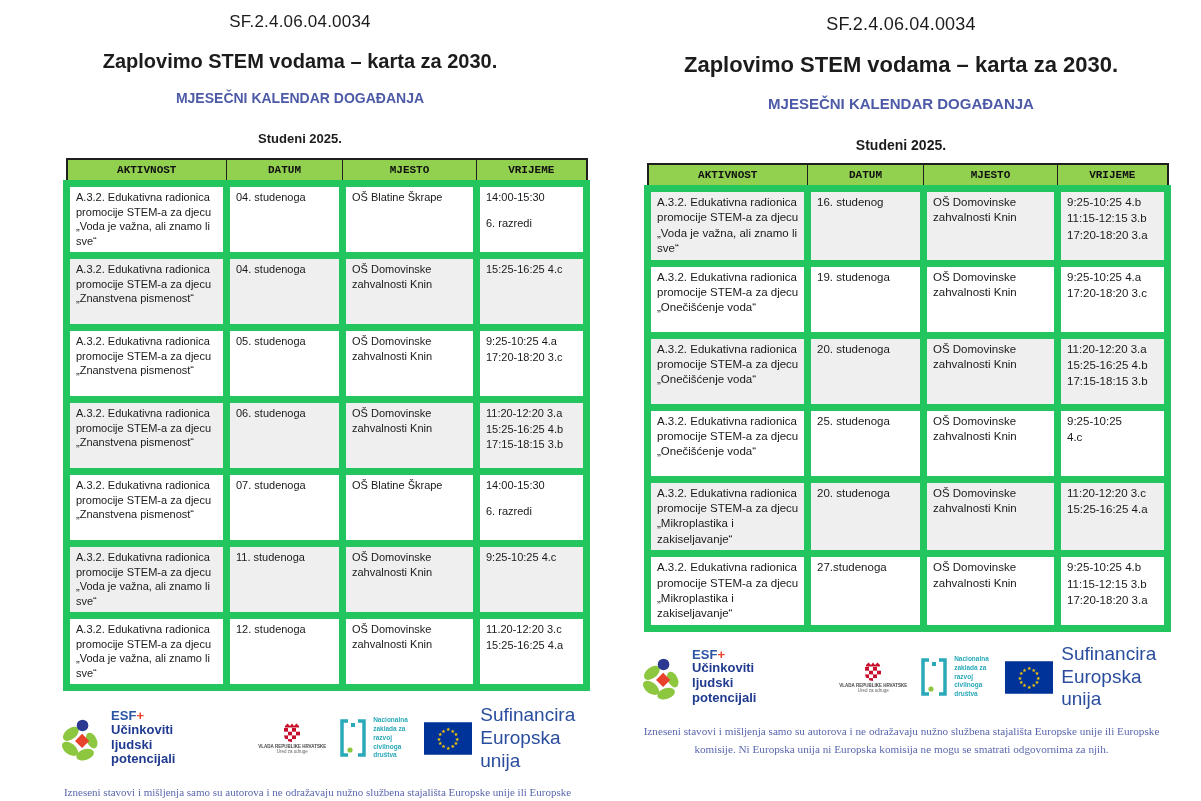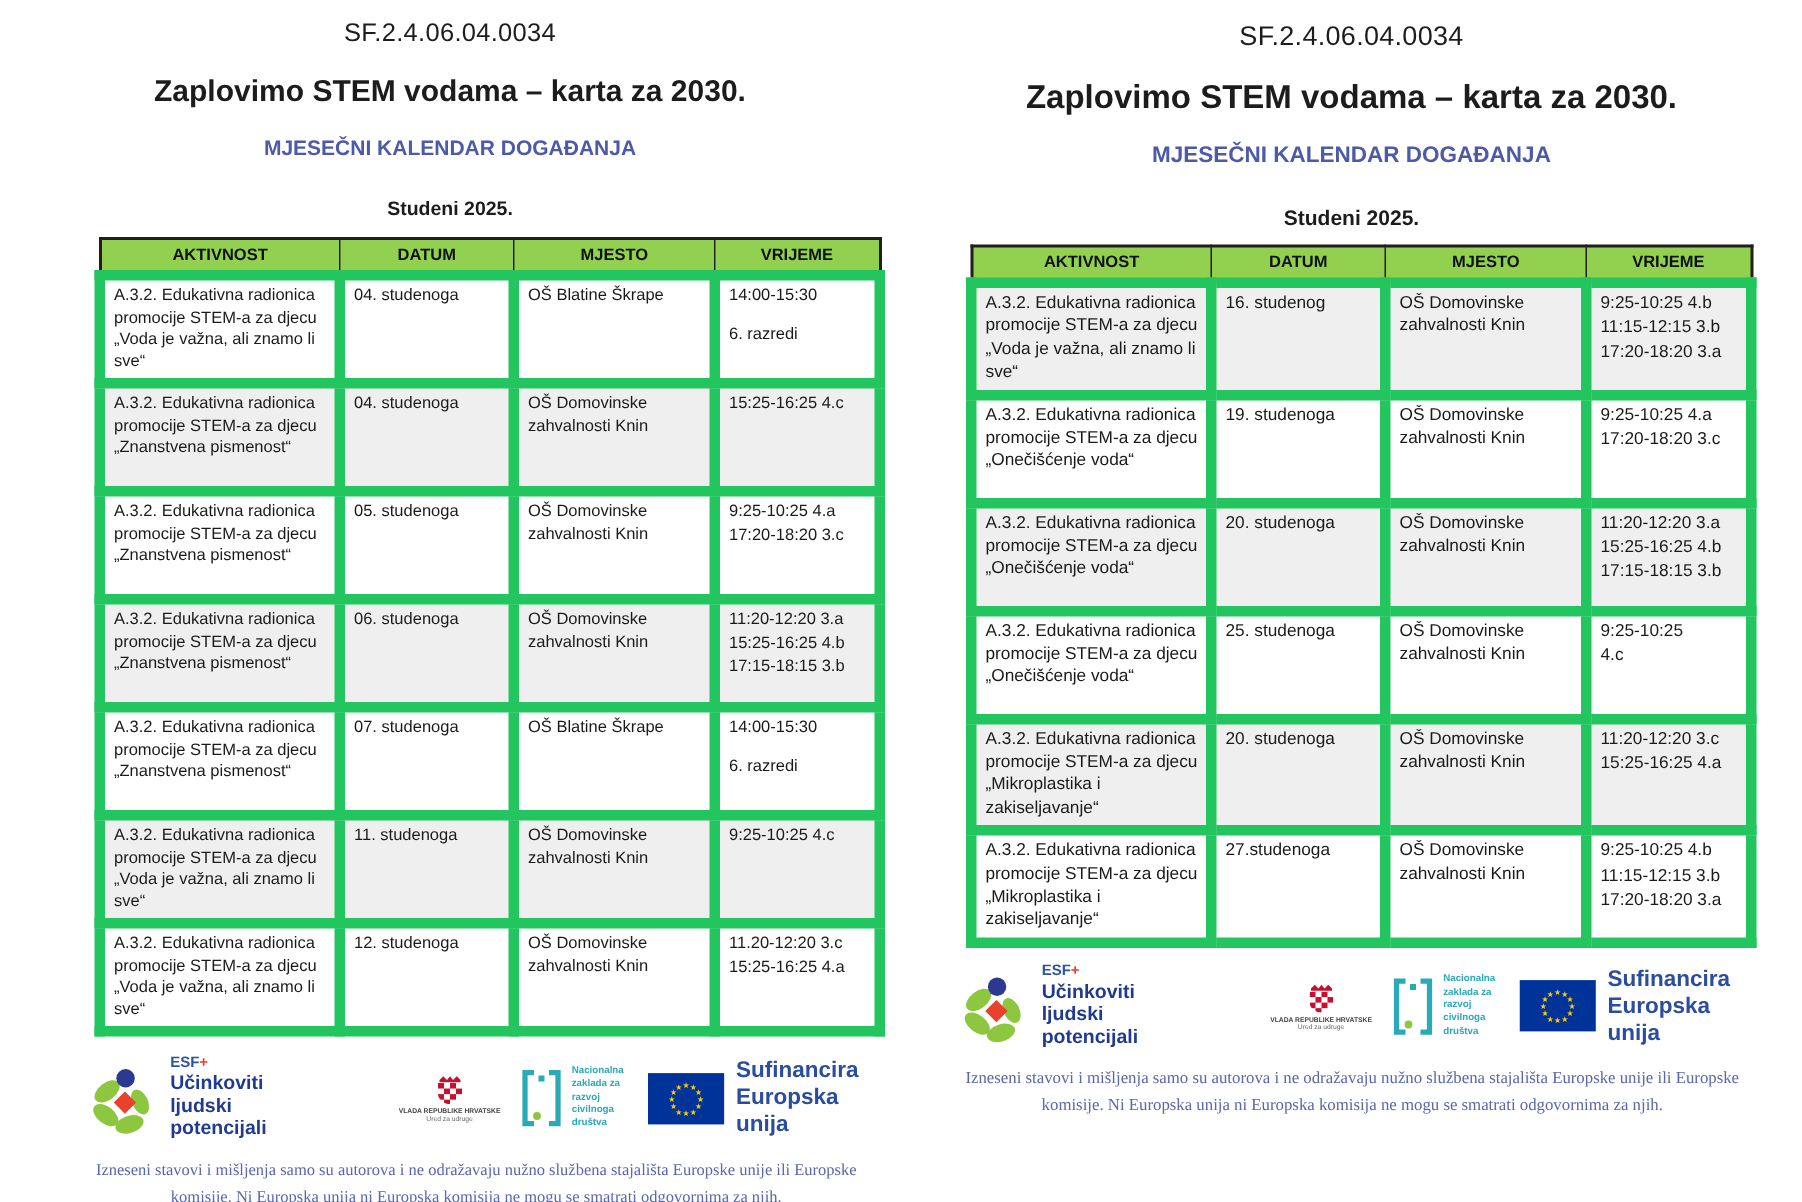--- a/index.html
+++ b/index.html
@@ -17,42 +17,42 @@
   .page-right .code { font-size:18px; padding-top:14px; }
   .page-right .doc-title { font-size:22px; margin-top:17px; }
   .page-right .cal-heading { font-size:15px; }
   .page-right .month { font-size:14px; }
 
   .doc-table { border-collapse:collapse; width:520px; margin-top:12px; table-layout:fixed;
     font-size:11px; color:#1a1a1a; border:2px solid #1f1f1f; }
   .page-left  .doc-table { margin-left:63px; }
   .page-right .doc-table { margin-left:43px; margin-top:10px; font-size:11.5px; }
   .doc-table th { background:#92d050; border:1px solid #1f1f1f; font-weight:bold;
-    text-align:center; padding:4px 2px; font-size:11px; color:#111; }
+    text-align:center; padding:4px 2px; font-size:11px; color:#111;font-family:Liberation Mono, monospace; }
   .doc-table td { border:7px solid #22c55e; vertical-align:top; padding:3px 5px 3px 6px; line-height:1.34; }
   .doc-table tr { height:72px; }
   .doc-table tr.hdr { height:23px; }
   .doc-table tr.shaded { background:#efefef; }
   .vline { margin-bottom:1px; }
   .vline:empty { height:9px; }
 
   .logos { display:flex; align-items:center; width:525px; margin-top:13px; }
   .page-left  .logos { margin-left:60px; }
   .page-right .logos { margin-left:40px; margin-top:11px; }
   .esf-group { display:flex; align-items:center; gap:6px; }
-  .esf-text .esf-top { font-size:10px; font-weight:bold; color:#2a55a5; line-height:1.05; }
+  .esf-text .esf-top { font-size:13px; font-weight:bold; color:#2a55a5; line-height:1.05; }
   .esf-text .esf-top .plus { color:#e8412c; }
   .esf-text .tagline { font-size:13px; font-weight:bold; color:#1f3a8f; line-height:1.15; white-space:pre-line; }
   .gov-group { margin-left:58px; text-align:center; width:78px; }
   .gov-line1 { font-size:4.5px; font-weight:bold; color:#444; margin-top:1px; white-space:nowrap; }
   .gov-line2 { font-size:4.5px; color:#666; }
   .zak-group { margin-left:10px; display:flex; align-items:center; gap:3px; }
   .zak-text { font-size:6.5px; font-weight:bold; color:#2aa9b8; line-height:1.35; white-space:pre-line; }
   .eu-group { margin-left:16px; display:flex; align-items:center; gap:8px; }
-  .eu-text { font-size:15px; font-weight:bold; color:#2a4d9e; line-height:1.2; white-space:pre-line; }
+  .eu-text { font-size:19px; font-weight:normal; color:#2a4d9e; line-height:1.2; white-space:pre-line; }
 
   .disclaimer { text-align:center; color:#5a66ad; font-size:11px; line-height:1.6;
     width:525px; margin-top:12px;font-family:Liberation Serif, serif; }
   .page-left  .disclaimer { margin-left:55px; }
   .page-right .disclaimer { margin-left:38px; font-size:11.2px; }
 </style>
 </head>
 <body>
 
 <div class="page page-left">

